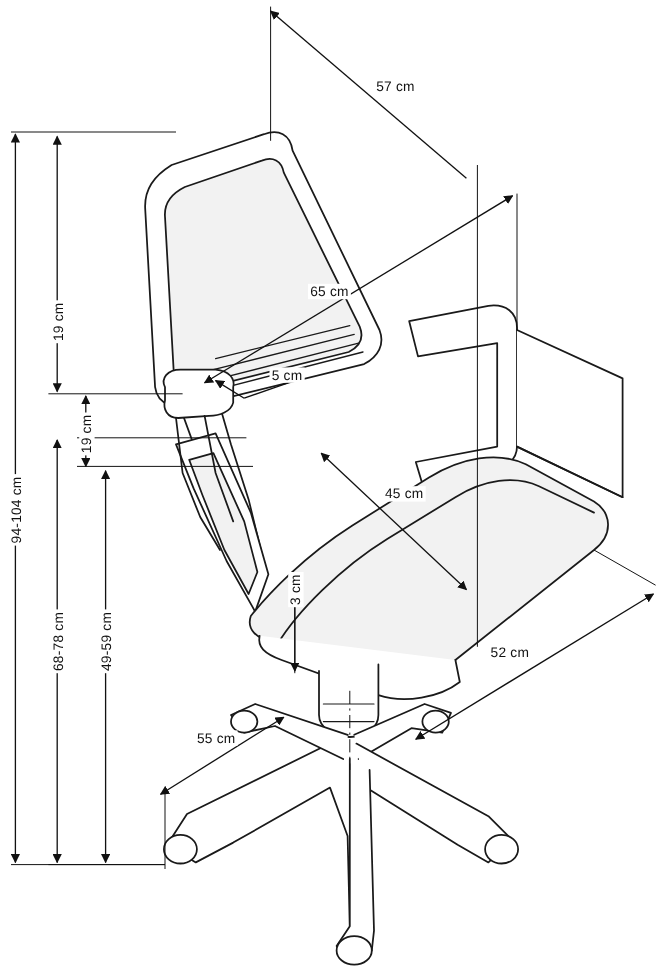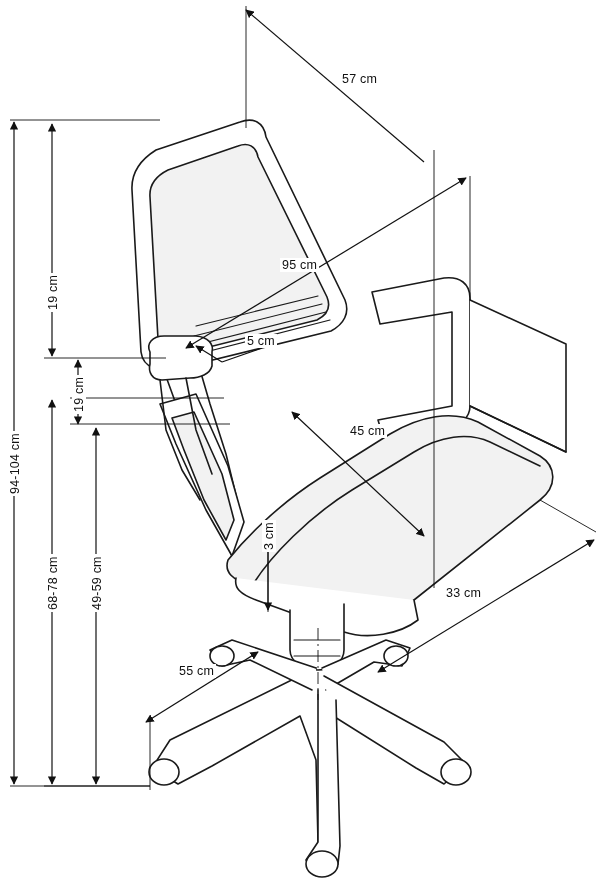--- a/index.html
+++ b/index.html
@@ -161,27 +161,27 @@
       <path d="M52 400 L52 784" marker-start="url(#arrowStart)" marker-end="url(#arrowEnd)"></path>
 
       <path d="M96 428 L96 784" marker-start="url(#arrowStart)" marker-end="url(#arrowEnd)"></path>
 
       <path d="M318 628 L318 700" stroke-dasharray="12 4 2 4" stroke-width="0.9"></path>
     </g>
   </svg>
 
   <div class="dim-label lbl-bg" style="left:340px; top:72px;">57 cm</div>
 
-  <div class="dim-label lbl-bg" style="left:280px; top:258px;">95 cm</div>
+  <div class="dim-label lbl-bg" style="left:280px; top:258px;">65 cm</div>
 
   <div class="dim-label lbl-bg" style="left:245px; top:334px;">5 cm</div>
 
-  <div class="dim-label lbl-bg" style="left:348px; top:424px;">45 cm</div>
+  <div class="dim-label lbl-bg" style="left:348px; top:442px;">45 cm</div>
 
-  <div class="dim-label lbl-bg" style="left:444px; top:586px;">33 cm</div>
+  <div class="dim-label lbl-bg" style="left:444px; top:586px;">52 cm</div>
 
   <div class="dim-label lbl-bg" style="left:177px; top:664px;">55 cm</div>
 
   <div class="dim-label rot90 lbl-bg" style="left:262px; top:552px;">3 cm</div>
 
   <div class="dim-label rot90 lbl-bg" style="left:46px; top:312px;">19 cm</div>
 
   <div class="dim-label rot90 lbl-bg" style="left:72px; top:414px;">19 cm</div>
 
   <div class="dim-label rot90 lbl-bg" style="left:8px; top:496px;">94-104 cm</div>

